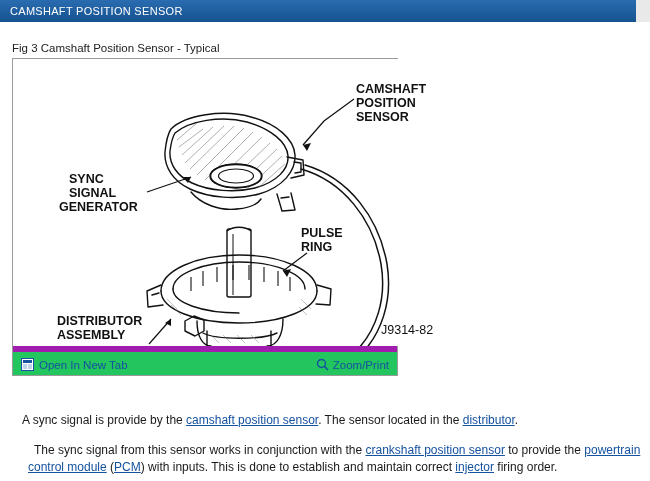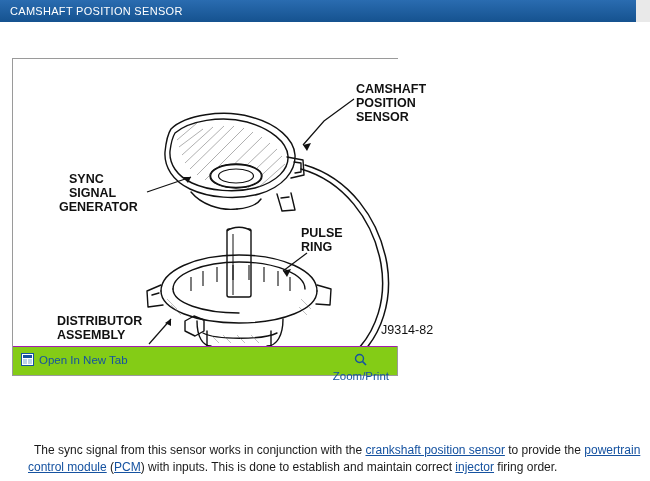--- a/index.html
+++ b/index.html
@@ -77,23 +77,23 @@
     overflow: hidden;
     margin-left: 38px;
   }
   
   .figure-footer {
     position: absolute;
     left: 0;
     bottom: 0;
     width: 384px;
     height: 29px;
-    border-top: 1px solid #a21caf;
+    border-top: 6px solid #a21caf;
     box-sizing: border-box;
-    background: #84cc16;
+    background: #22c55e;
   }
   .open-new-tab {
     position: absolute;
     left: 8px;
     top: 6px;
     display: flex;
     align-items: center;
     gap: 5px;
     cursor: pointer;
   }
@@ -102,21 +102,20 @@
     font-size: 11.5px;
   }
   .zoom-print {
     position: absolute;
     right: 8px;
     top: 6px;
     display: flex;
     align-items: center;
     gap: 4px;
     cursor: pointer;
-    flex-direction: column;
   }
   .zoom-print .label {
     color: #1552a0;
     font-size: 11.5px;
   }
   .mini-icon {
     width: 13px;
     height: 13px;
     display: inline-block;
     line-height: 0;
@@ -148,20 +147,21 @@
 </head>
 <body>
 
 <div class="page">
 
   <div class="header-bar">
     <span class="header-title">CAMSHAFT POSITION SENSOR</span>
   </div>
   <div class="header-right-fill"></div>
 
+  <div class="fig-caption">Fig 3 Camshaft Position Sensor - Typical</div>
 
   <div class="figure-box">
 
     <div class="figure-art">
       <svg width="384" height="287" viewBox="0 0 384 287" xmlns="http://www.w3.org/2000/svg">
         <rect x="0" y="0" width="384" height="287" fill="#ffffff"></rect>
 
         <g fill="none" stroke="#111111" stroke-width="1.4" stroke-linejoin="round" stroke-linecap="round">
 
           <path d="M120 70 C134 56 172 50 200 58 C226 65 243 80 244 96
@@ -327,18 +327,21 @@
           <svg width="13" height="13" viewBox="0 0 13 13" xmlns="http://www.w3.org/2000/svg">
             <circle cx="5.5" cy="5.5" r="4" fill="none" stroke="#1552a0" stroke-width="1.4"></circle>
             <line x1="8.4" y1="8.4" x2="12" y2="12" stroke="#1552a0" stroke-width="1.6"></line>
           </svg>
         </span>
         <span class="label">Zoom/Print</span>
       </div>
     </div>
   </div>
 
+  <div class="para p1">
+    <span>A sync signal is provide by the </span><span class="lnk">camshaft position sensor</span><span>. The sensor located in the </span><span class="lnk">distributor</span><span>.</span>
+  </div>
 
   <div class="para p2">
     <span class="indent"></span><span>The sync signal from this sensor works in conjunction with the </span><span class="lnk">crankshaft position sensor</span><span> to provide the </span><span class="lnk">powertrain control module</span><span> (</span><span class="lnk">PCM</span><span>) with inputs. This is done to establish and maintain correct </span><span class="lnk">injector</span><span> firing order.</span>
   </div>
 
 </div>
 
 </body></html>

